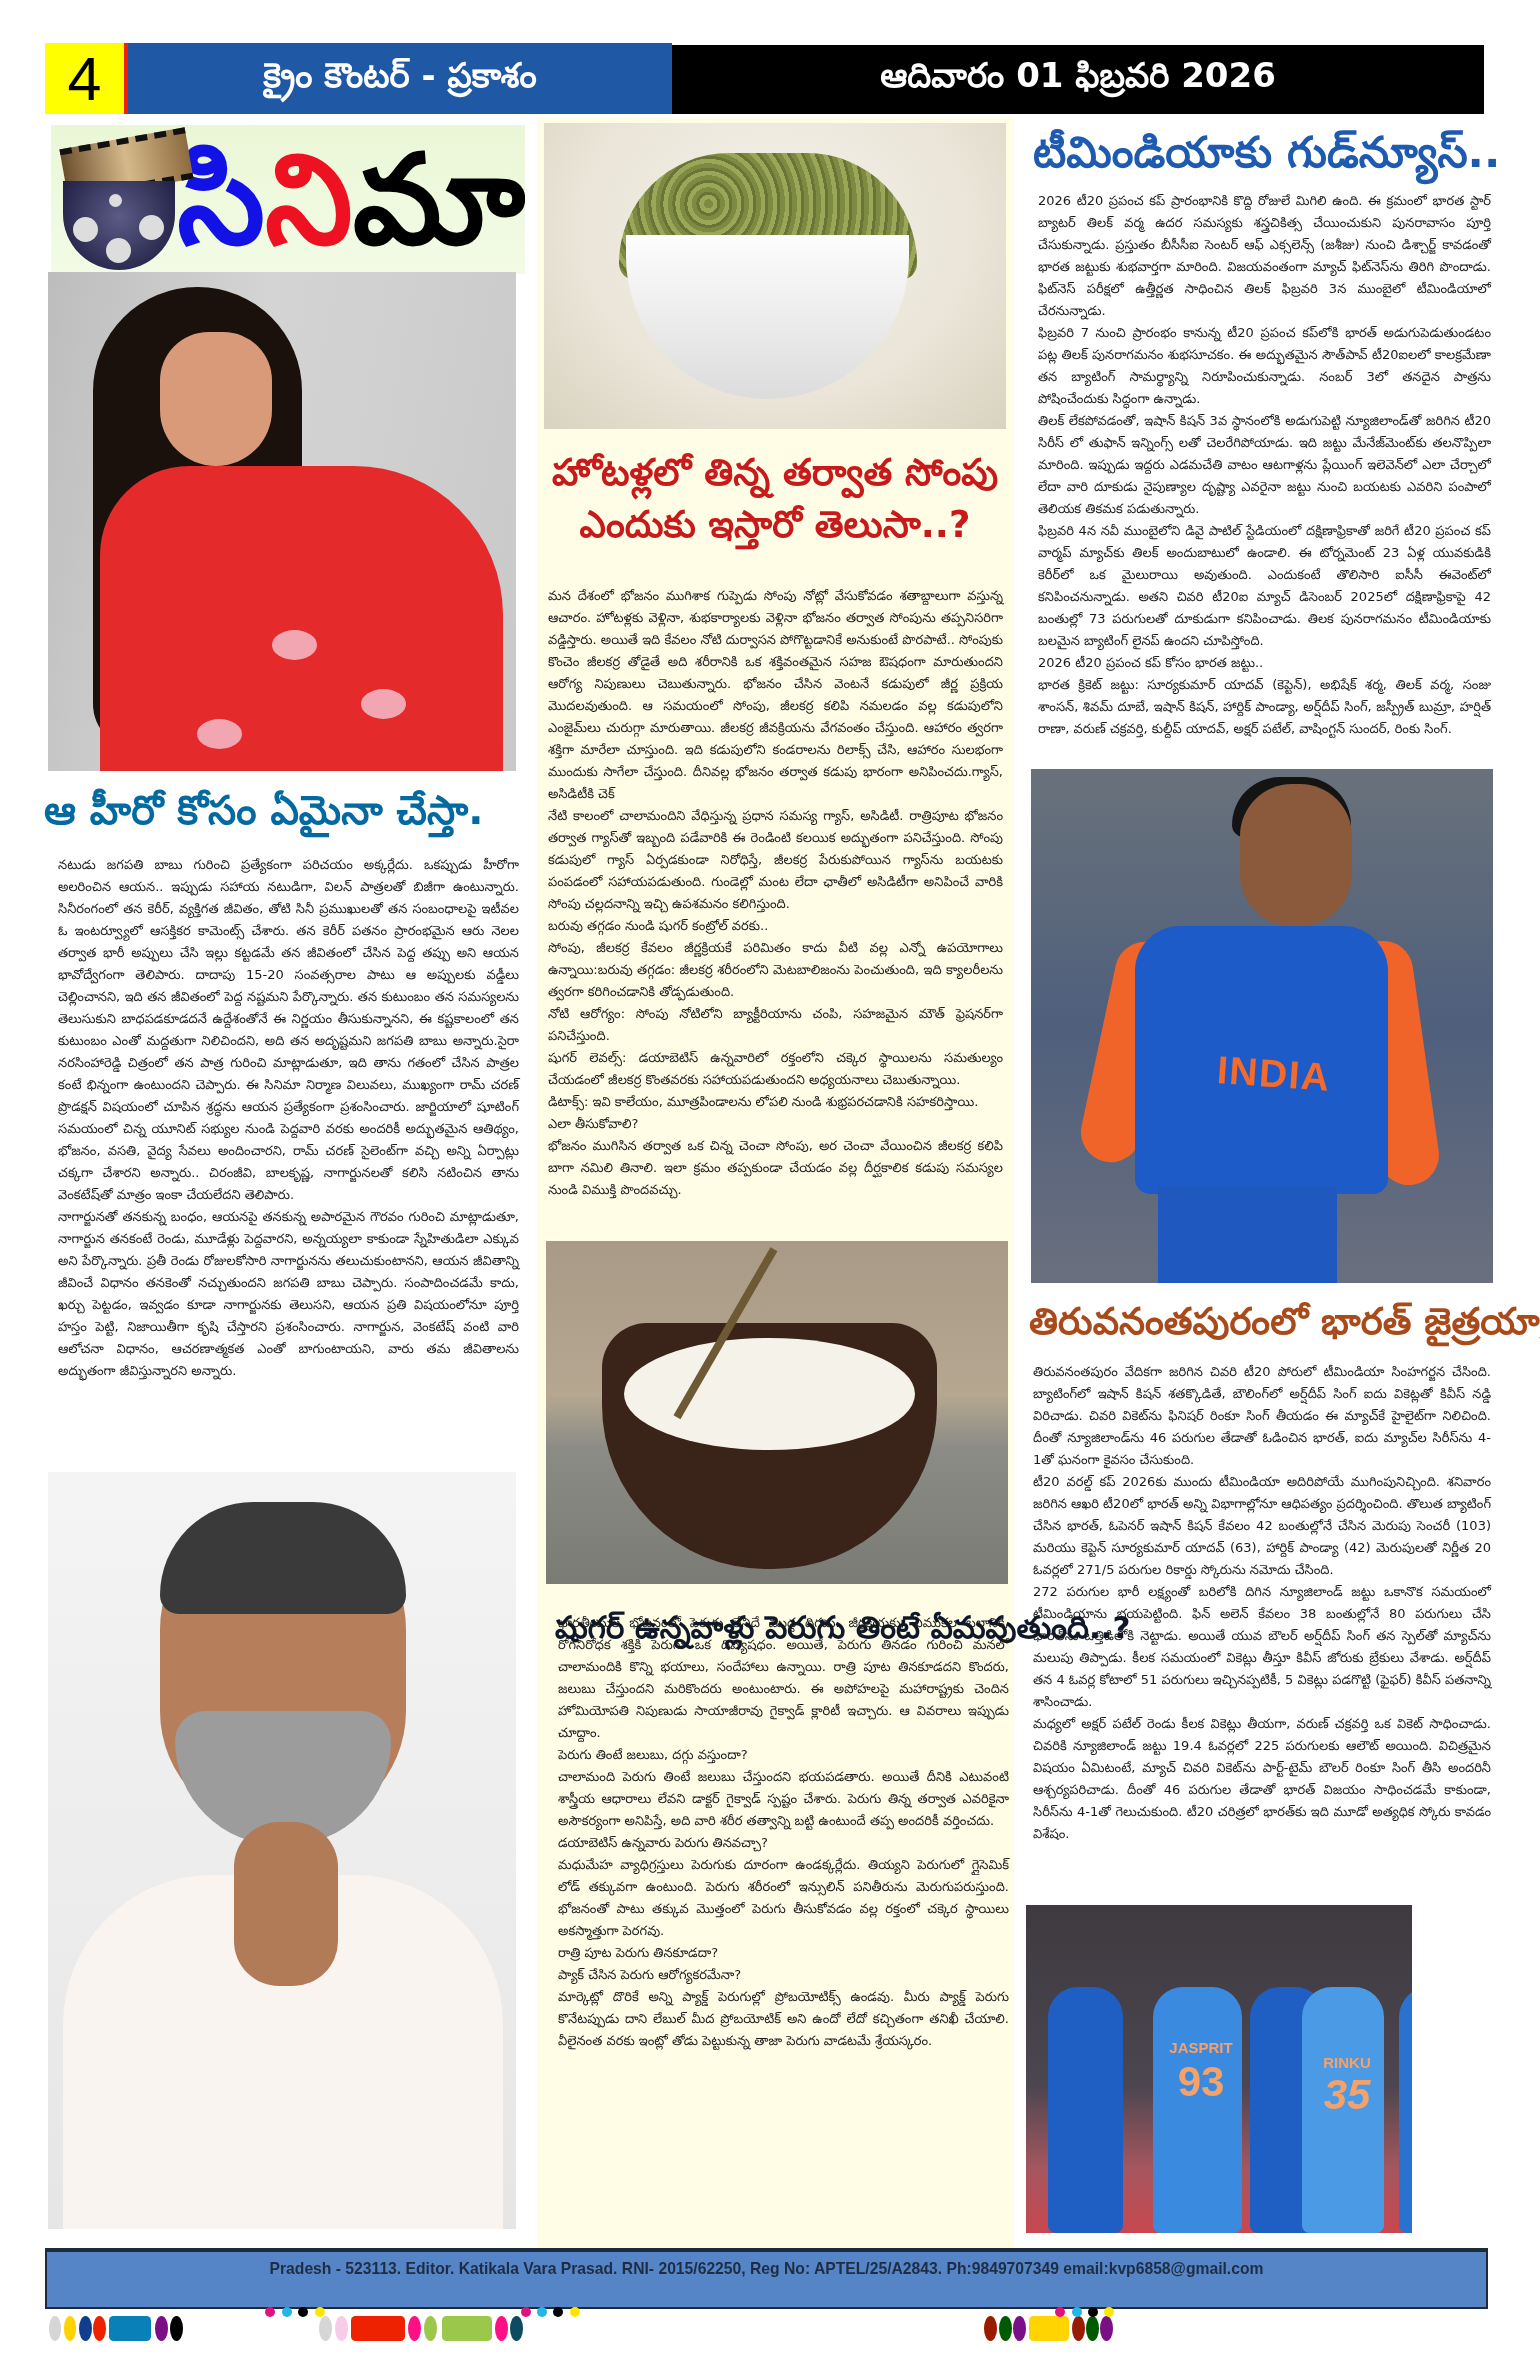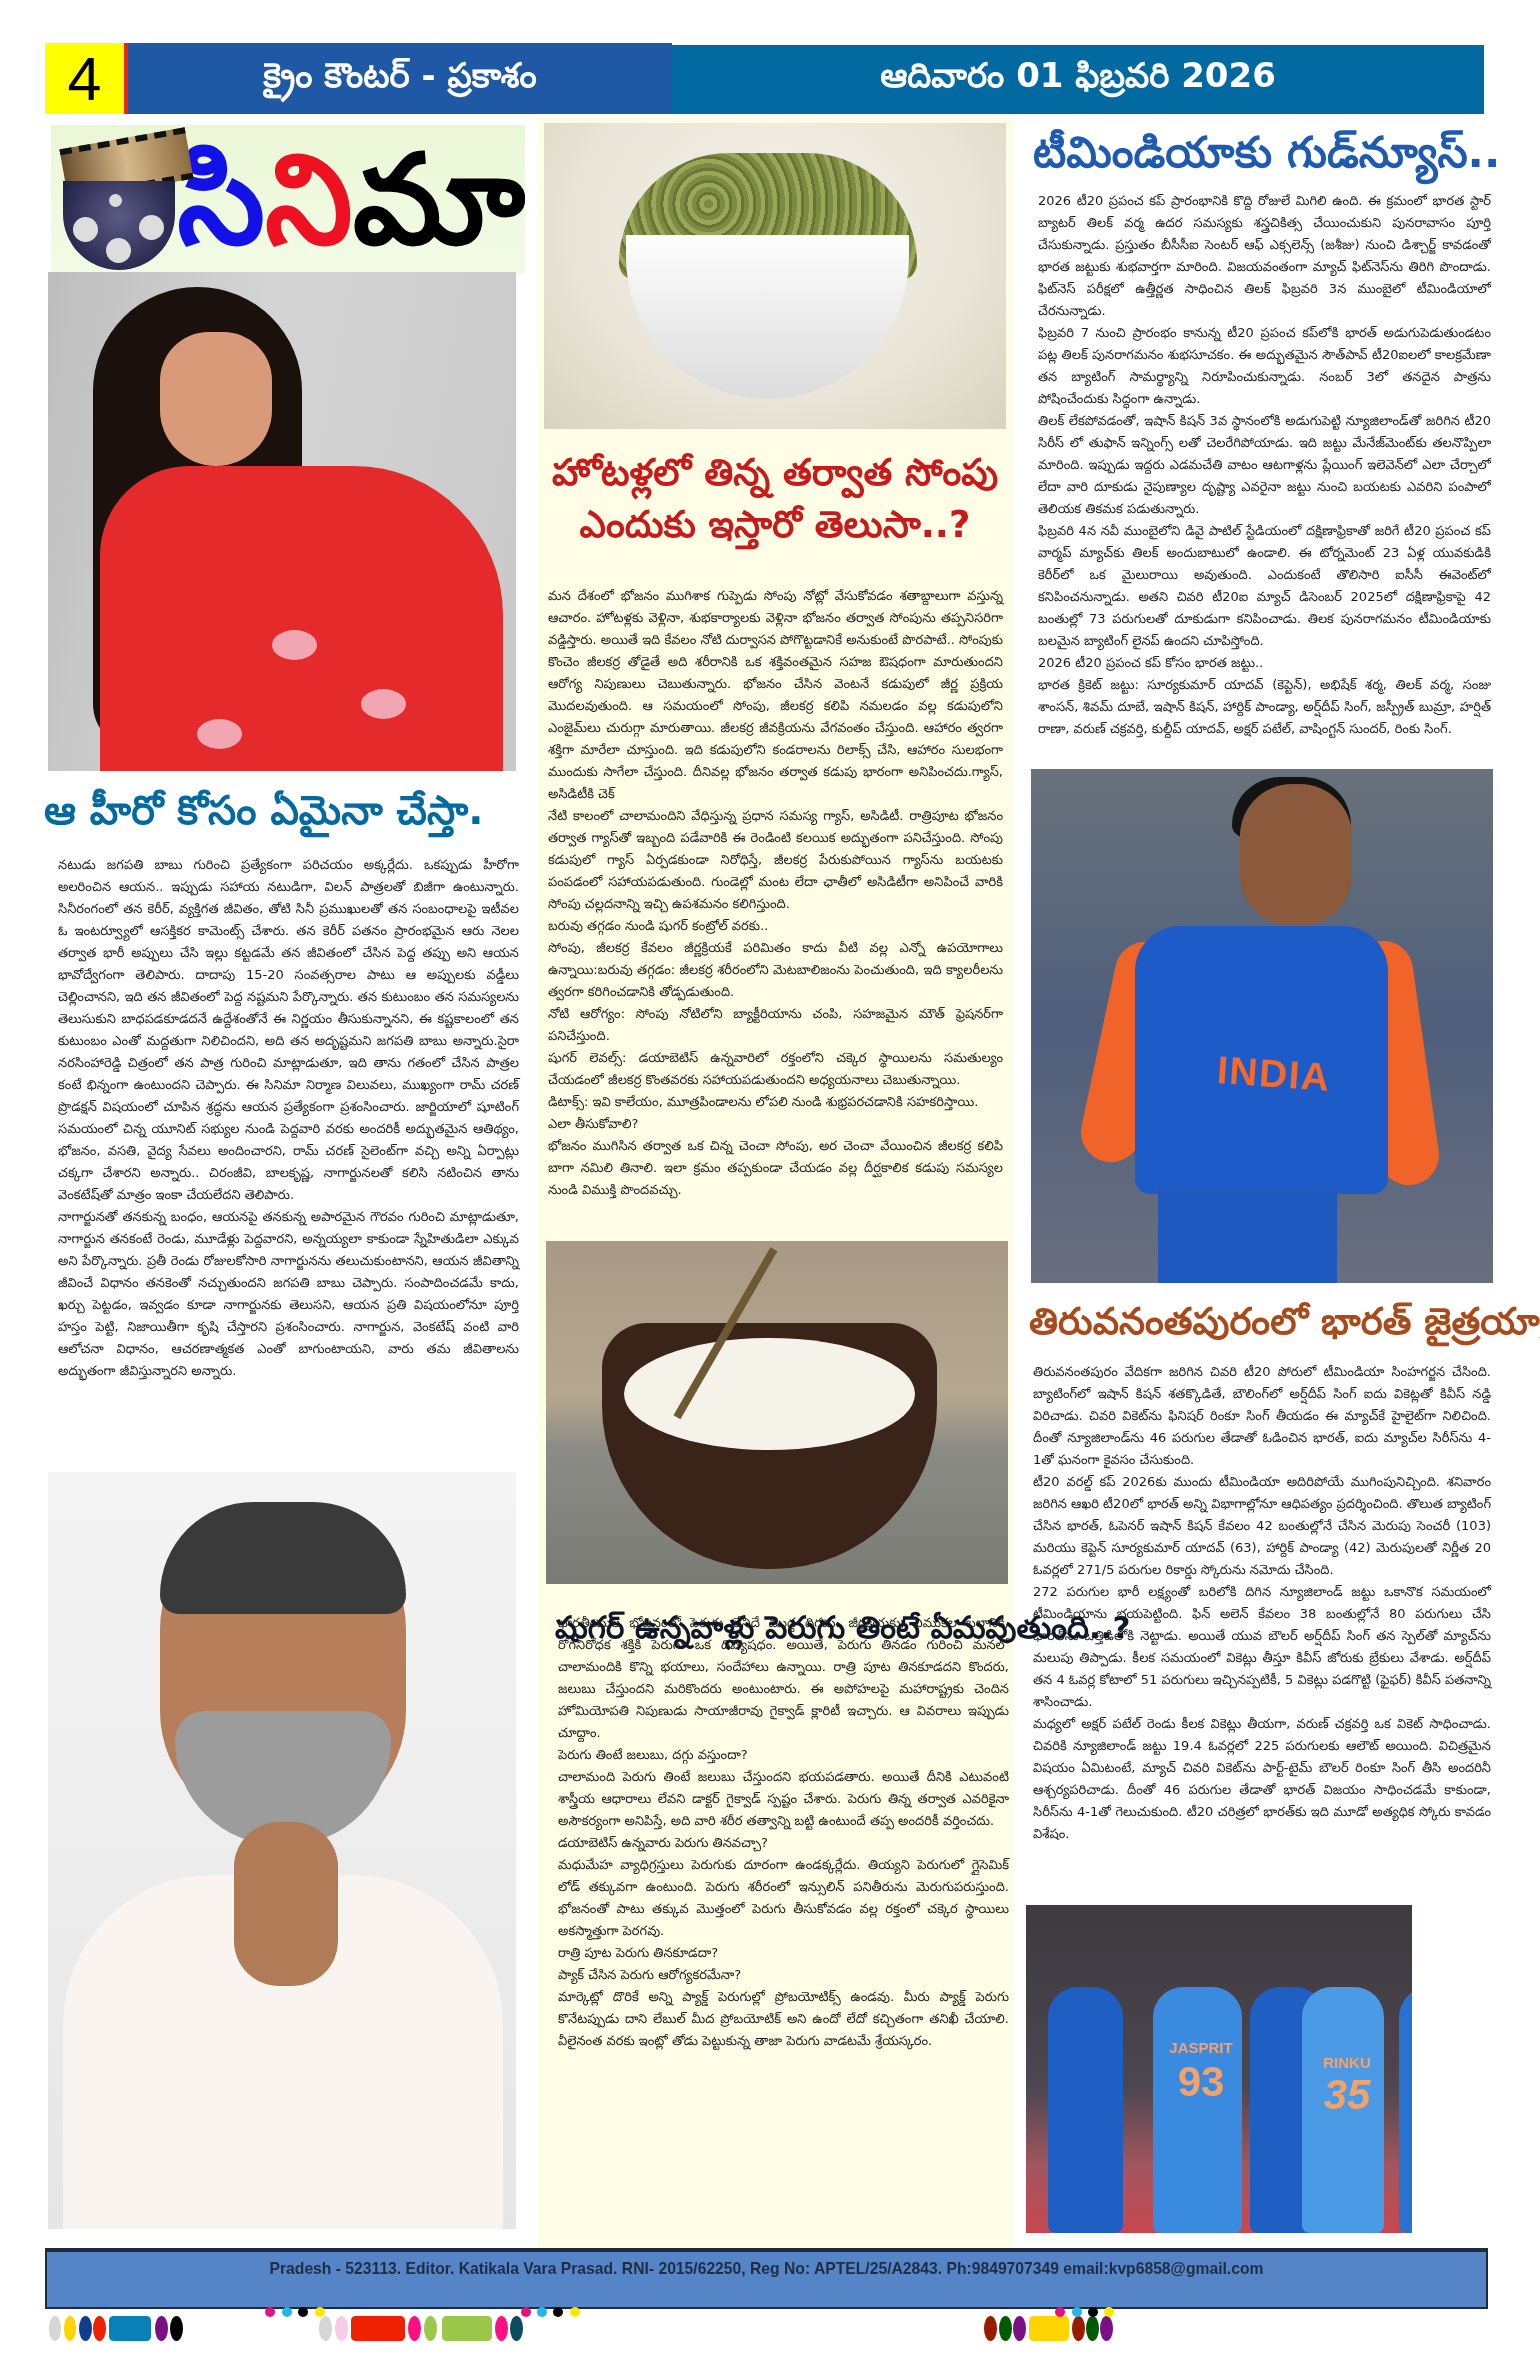--- a/index.html
+++ b/index.html
@@ -3,21 +3,21 @@
 <meta charset="utf-8">
 <style>
   * { box-sizing: border-box; margin: 0; padding: 0; }
   html, body { width: 1541px; height: 2377px; background: #ffffff; overflow: hidden; }
   body { position: relative; font-family: "DejaVu Sans", sans-serif; color: #1a1a1a; }
 
   
   .masthead { position: absolute; top: 43px; left: 45px; width: 1439px; height: 71px; display: flex; }
   .page-num { width: 83px; height: 71px; background: #ffff00; border-right: 4.5px solid #ee2200; display: flex; align-items: center; justify-content: center; font-family: "Liberation Sans", sans-serif; font-size: 61px; color: #000; }
   .section-name { width: 544px; height: 71px; background: #1f59a6; color: #fff; display: flex; align-items: center; justify-content: center; font-size: 34px; font-weight: bold; }
-  .issue-date { flex: 1; height: 69px; margin-top: 1.5px; background: #0369a1; color: #fff; display: flex; align-items: center; justify-content: center; font-size: 34px; font-weight: bold; }
+  .issue-date { flex: 1; height: 69px; margin-top: 1.5px; background: #000000; color: #fff; display: flex; align-items: center; justify-content: center; font-size: 34px; font-weight: bold; }
 
   
   .col { position: absolute; }
   .col-mid { left: 537px; top: 118px; width: 477px; height: 2132px; background: #fffde6; }
 
   
   .cinema-logo { position: absolute; left: 51px; top: 125px; width: 474px; height: 149px; background: linear-gradient(180deg, #eaf7d6, #f3fbe6); display: flex; align-items: center; overflow: hidden; }
   .reel { position: relative; width: 138px; height: 142px; margin-left: 4.5px; }
   .reel-strip { position: absolute; left: 7.5px; top: 9px; width: 127px; height: 52px; background: linear-gradient(90deg,#6b4f2d,#d6b98a,#8d6b40); transform: rotate(-10deg); border-top: 6px dashed #111; border-bottom: 6px dashed #111; }
   .reel-body { position: absolute; left: 7.5px; top: 52px; width: 112px; height: 89px; background: radial-gradient(circle at 50% 40%, #5b5b86, #16163a); border-radius: 0 0 60px 60px; }

